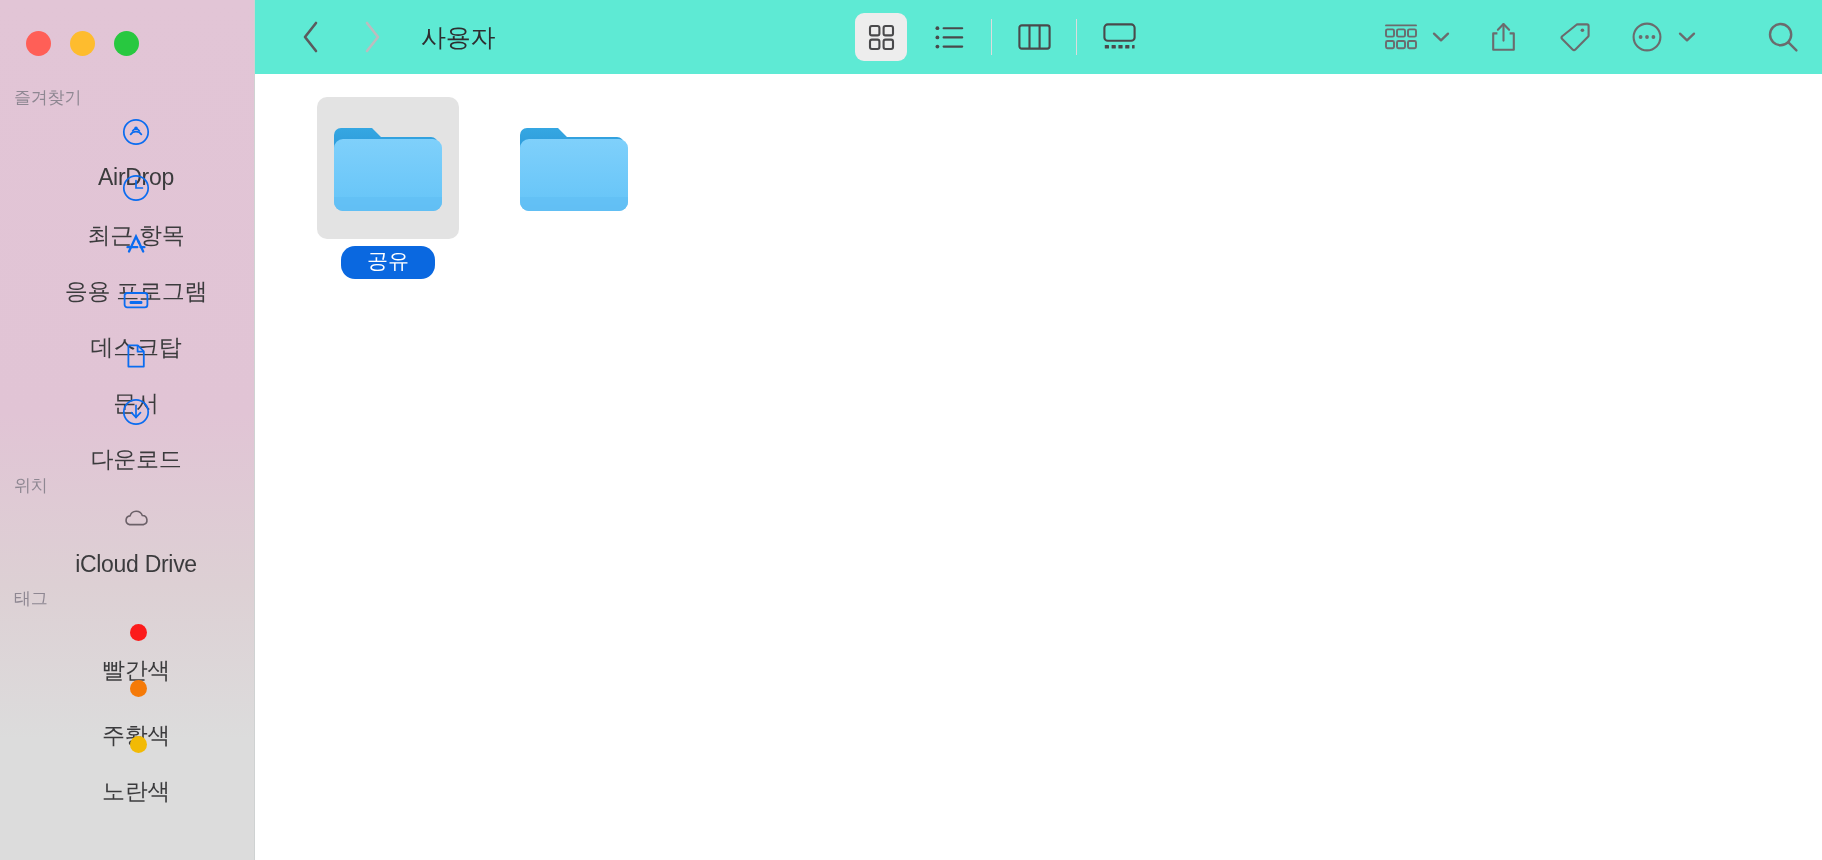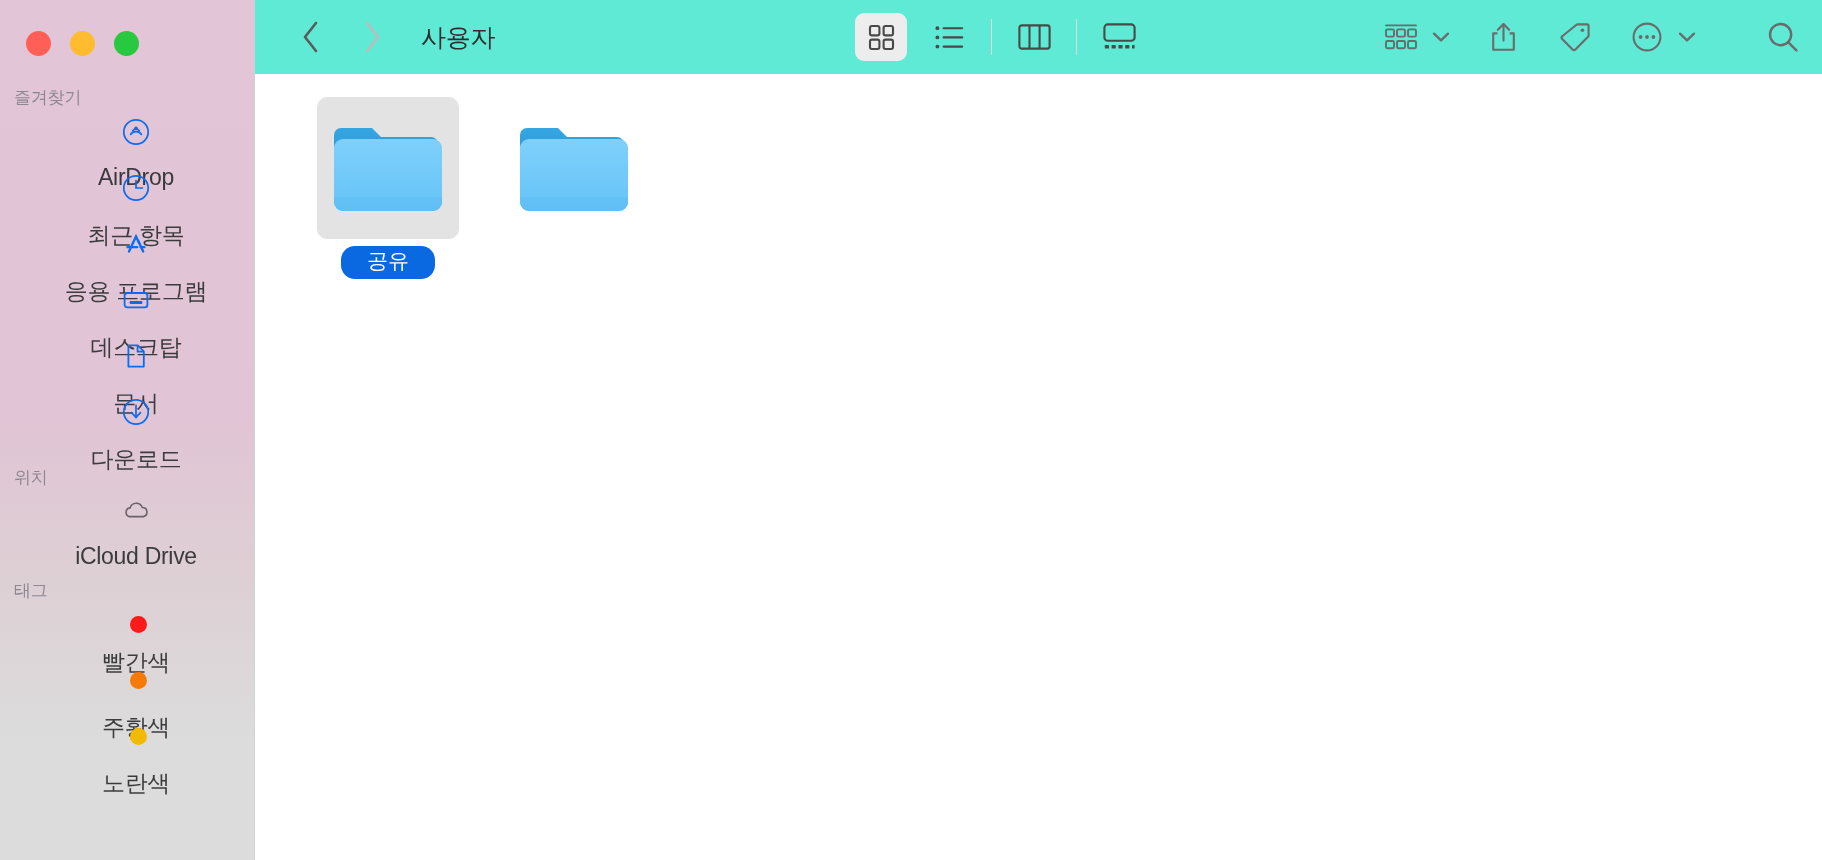--- a/index.html
+++ b/index.html
@@ -242,21 +242,21 @@
               <circle cx="14" cy="14" r="12.2" fill="none" stroke="#0a6cf0" stroke-width="1.7"></circle>
               <path d="M14 7.4v12" stroke="#0a6cf0" stroke-width="1.7" stroke-linecap="round"></path>
               <path d="M9.5 14.6 14 19.4l4.5-4.8" fill="none" stroke="#0a6cf0" stroke-width="1.7" stroke-linecap="round" stroke-linejoin="round"></path>
             </svg>
         </span>
         <span class="sb-label">다운로드</span>
       </div>
     </div>
 
     <div class="sb-group">
-      <div class="section-title" style="margin-top:13px;">위치</div>
+      <div class="section-title" style="margin-top:21px;">위치</div>
       <div class="sb-item" style="margin-top:7px;">
         <span class="sb-ico">
           <svg width="29" height="29" viewBox="0 0 29 29">
               <path d="M7.6 19.6a4.4 4.4 0 0 1 .5-8.7 6.4 6.4 0 0 1 12.2-.4 4.6 4.6 0 0 1 1 9.1z" fill="none" stroke="#6b6068" stroke-width="1.6" stroke-linejoin="round"></path>
             </svg>
         </span>
         <span class="sb-label">iCloud Drive</span>
       </div>
     </div>
 

